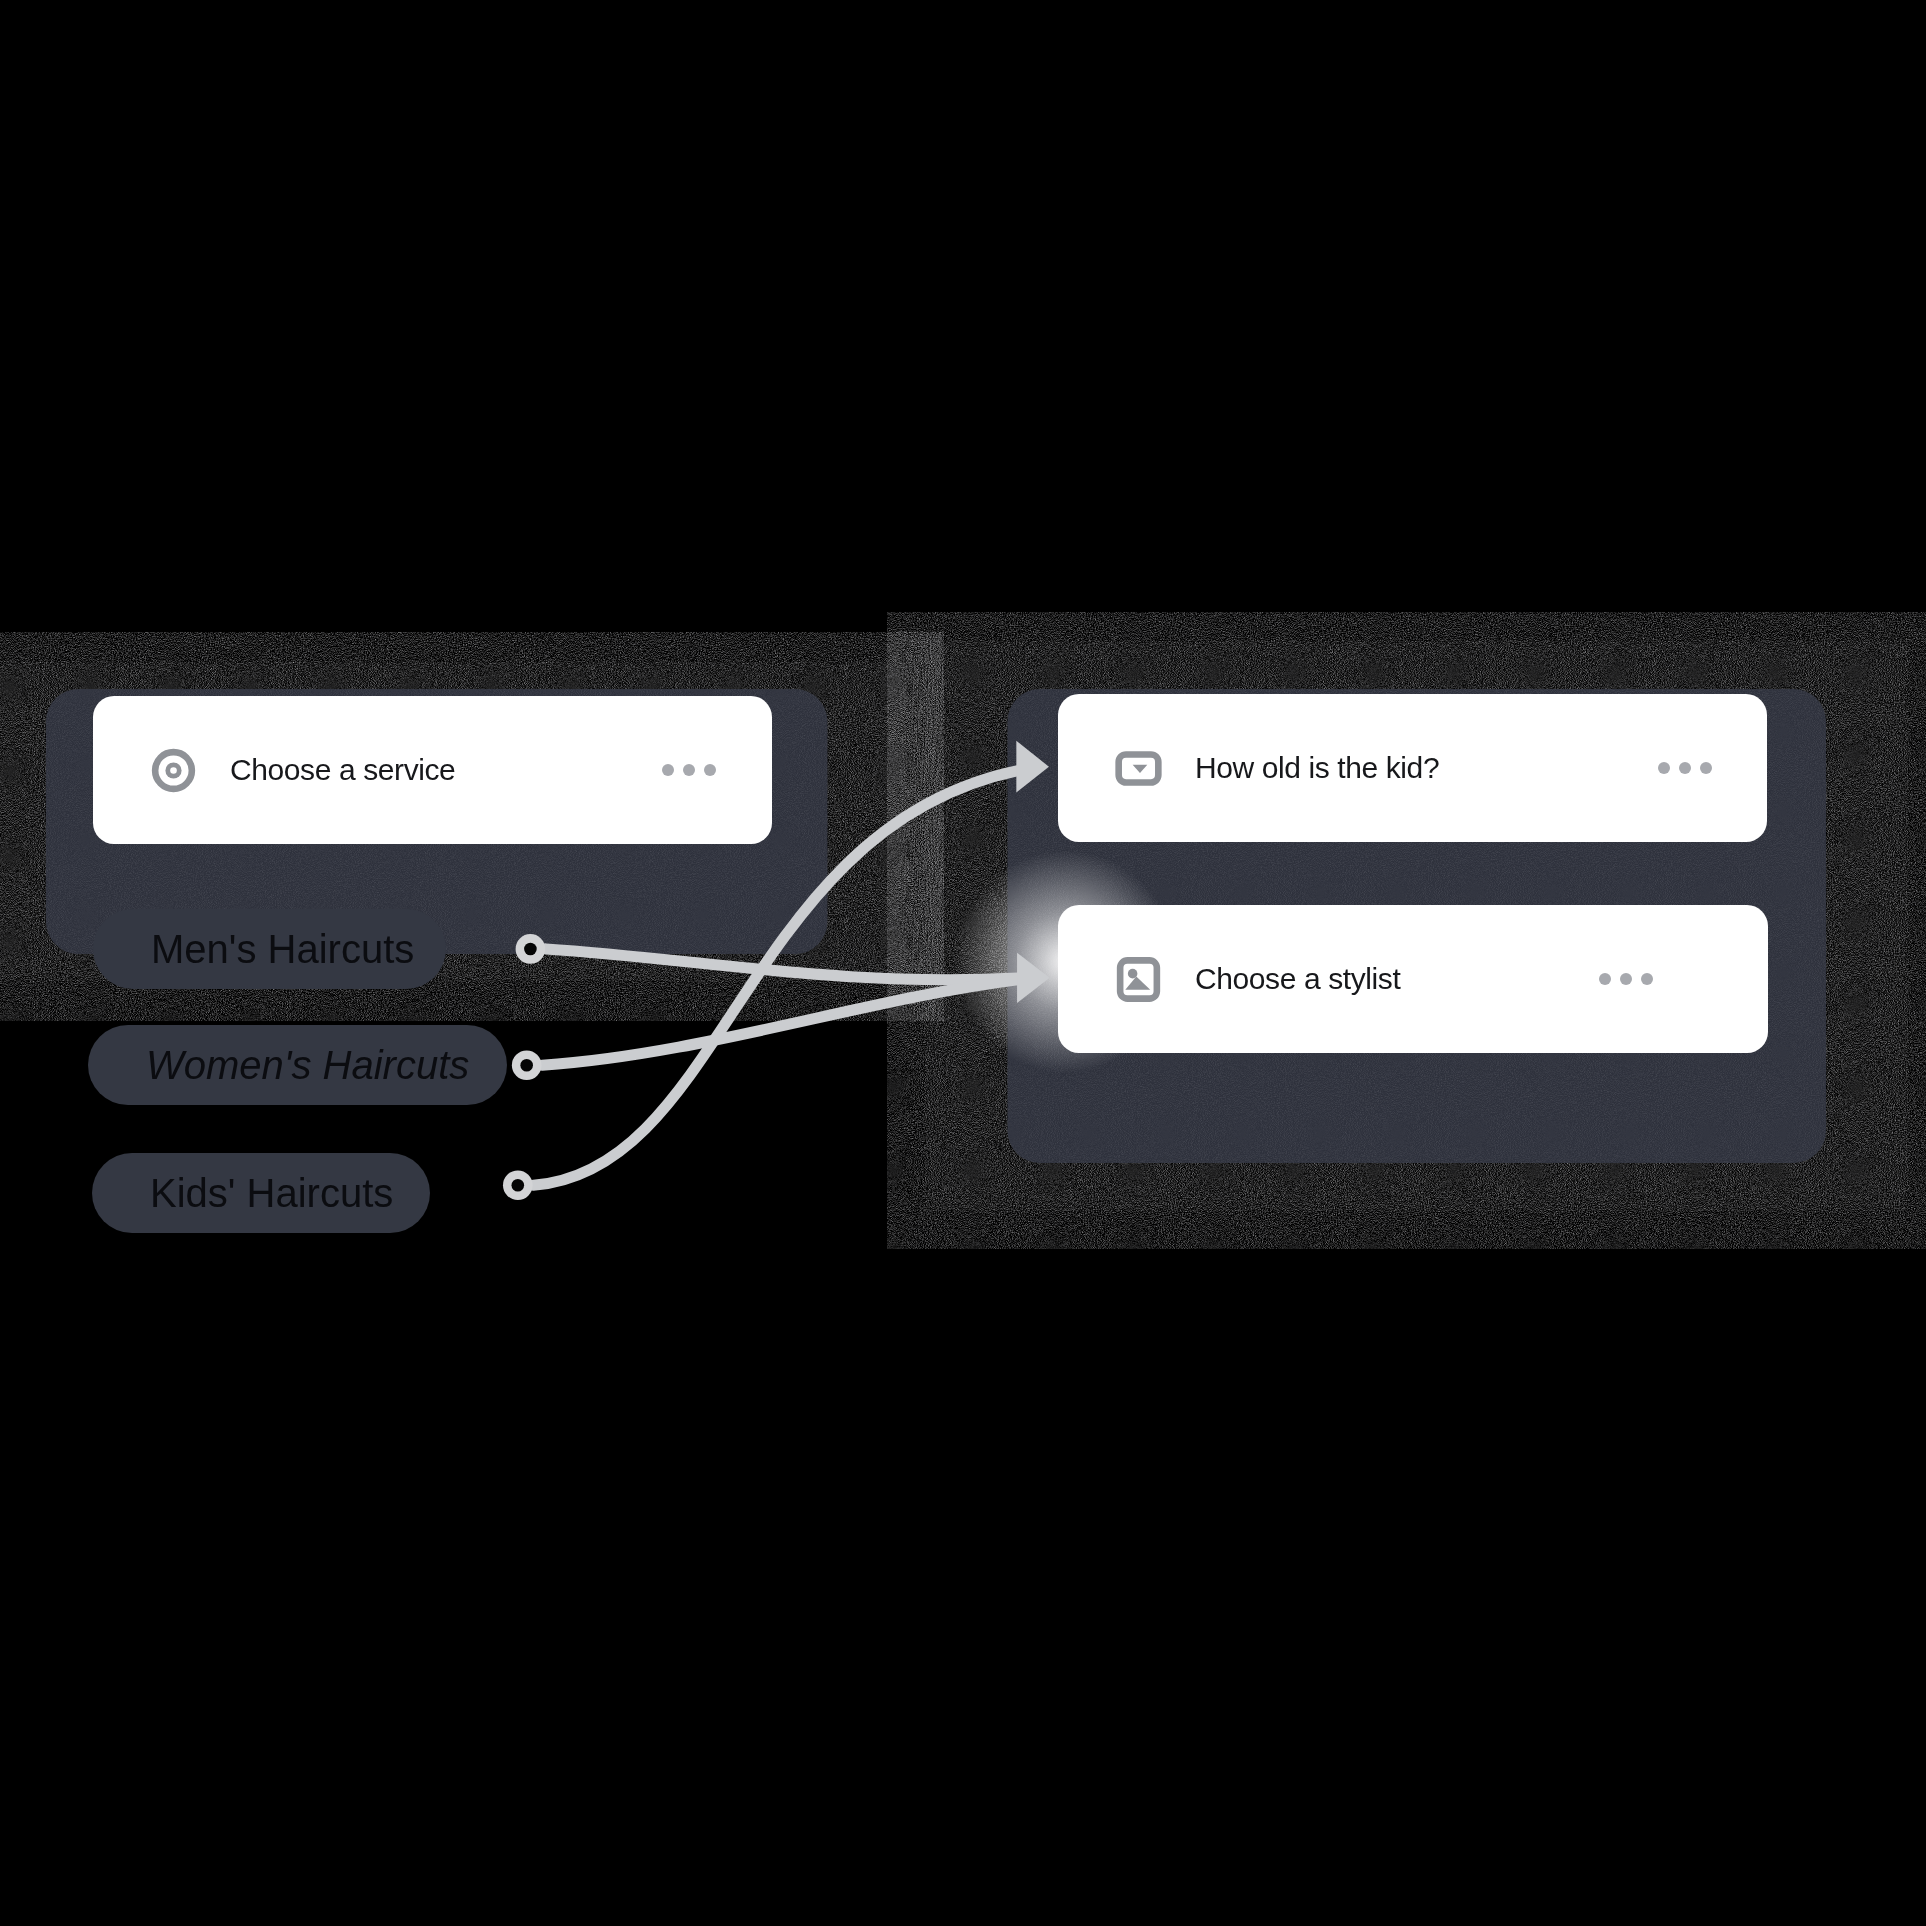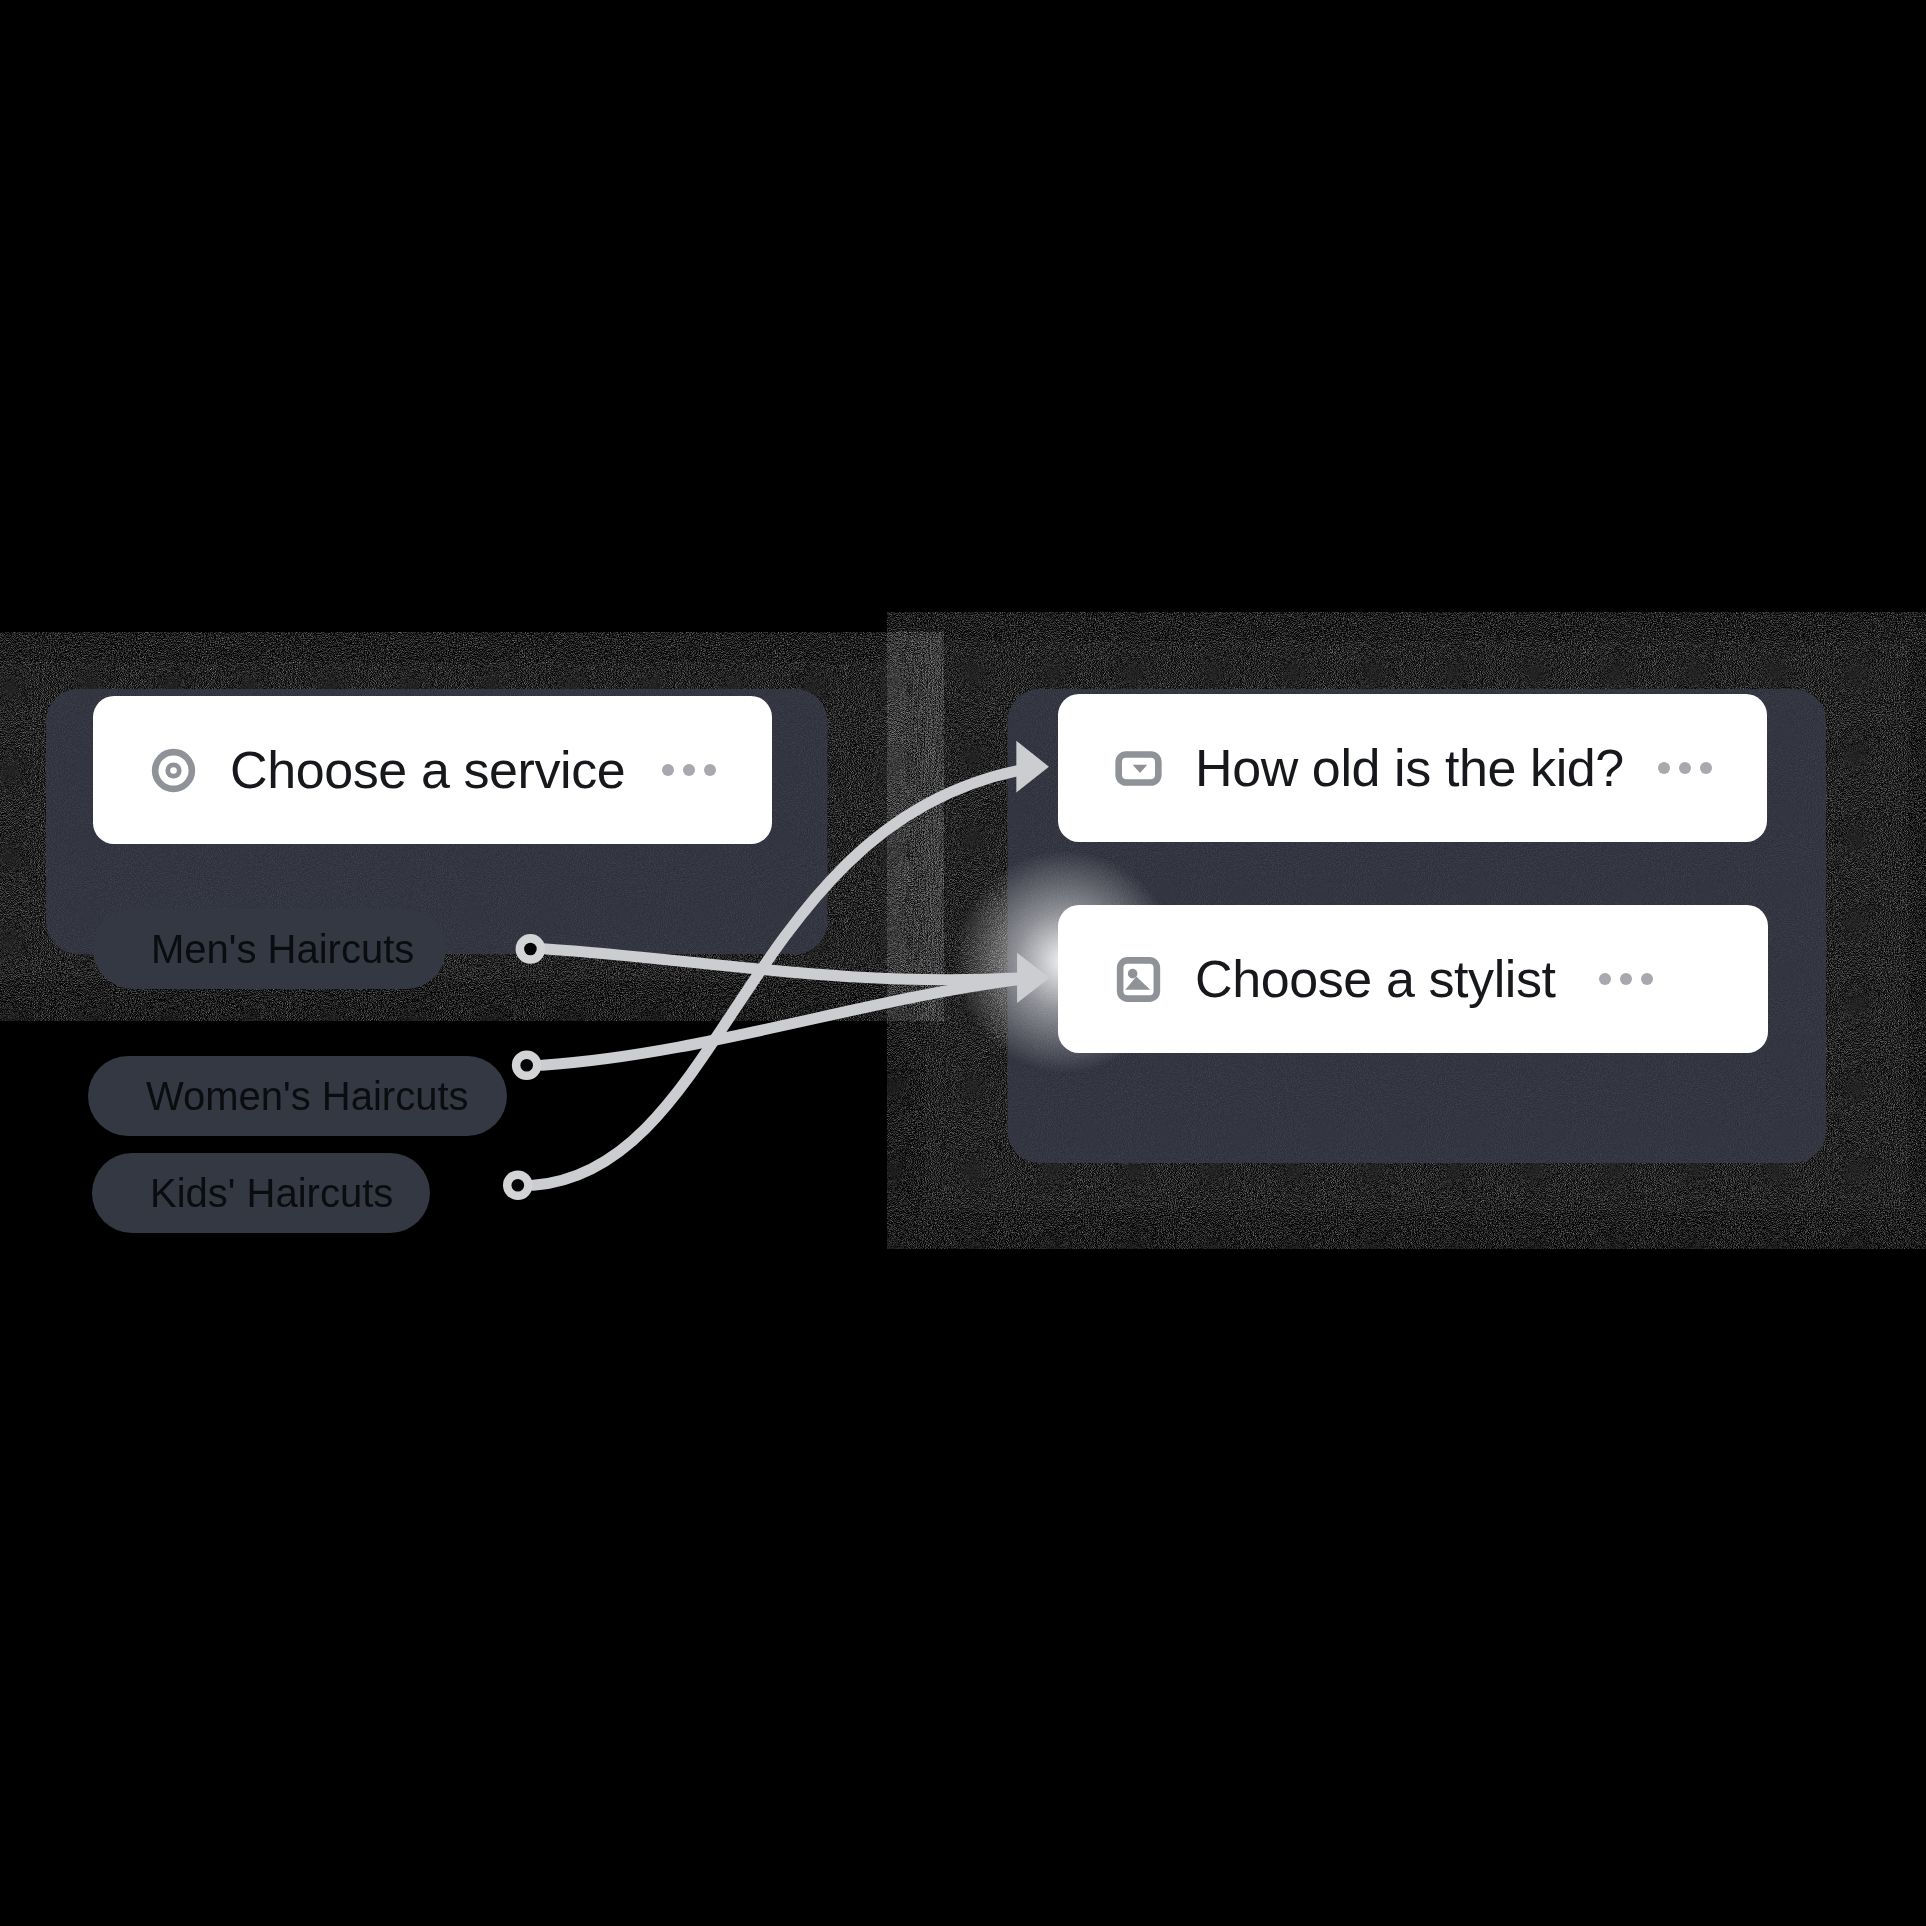--- a/index.html
+++ b/index.html
@@ -35,21 +35,21 @@
     z-index: 3;
   }
   .node-card .icon {
     width: 47px;
     height: 47px;
     flex: 0 0 47px;
     margin-right: 33px;
     display: block;
   }
   .node-title {
-    font-size: 52px;
+    font-size: 30px;
     color: #17181b;
     letter-spacing: -0.4px;
     white-space: nowrap;
   }
   .ellipsis {
     position: absolute;
     top: 50%;
     transform: translateY(-50%);
     display: flex;
     gap: 9px;
@@ -143,21 +143,21 @@
     <div class="ellipsis" style="right:56px;">
       <i></i>
         <i></i>
         <i></i>
     </div>
   </div>
 
   <div class="pill" style="left:93px; top:909px; width:353px;">
     <span class="pill-label">Men's Haircuts</span>
   </div>
-  <div class="pill" style="left:88px; top:1056px; width:419px;">
+  <div class="pill" style="left:88px; top:1025px; width:419px;font-style:italic;">
     <span class="pill-label">Women's Haircuts</span>
   </div>
   <div class="pill" style="left:92px; top:1145px; width:338px;margin-top:8px;">
     <span class="pill-label">Kids' Haircuts</span>
   </div>
 
   <div class="node-card" style="left:1058px; top:694px; width:709px; height:148px; ">
     <svg class="icon" viewBox="0 0 64 64">
       <rect x="5" y="13" width="54" height="38" rx="10" fill="none" stroke="#8f9297" stroke-width="9"></rect>
       <polygon points="24,27 44,27 34,38" fill="#8f9297"></polygon>

